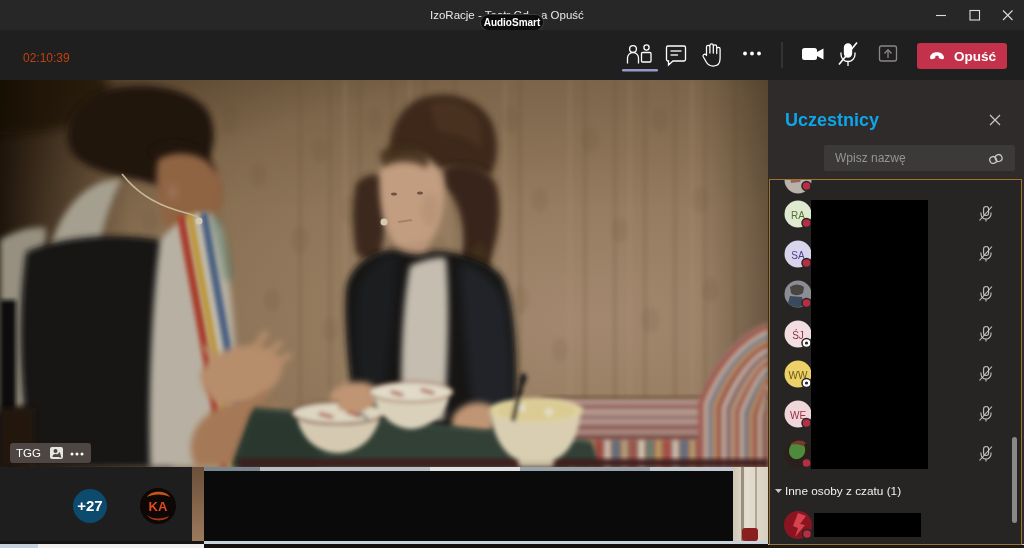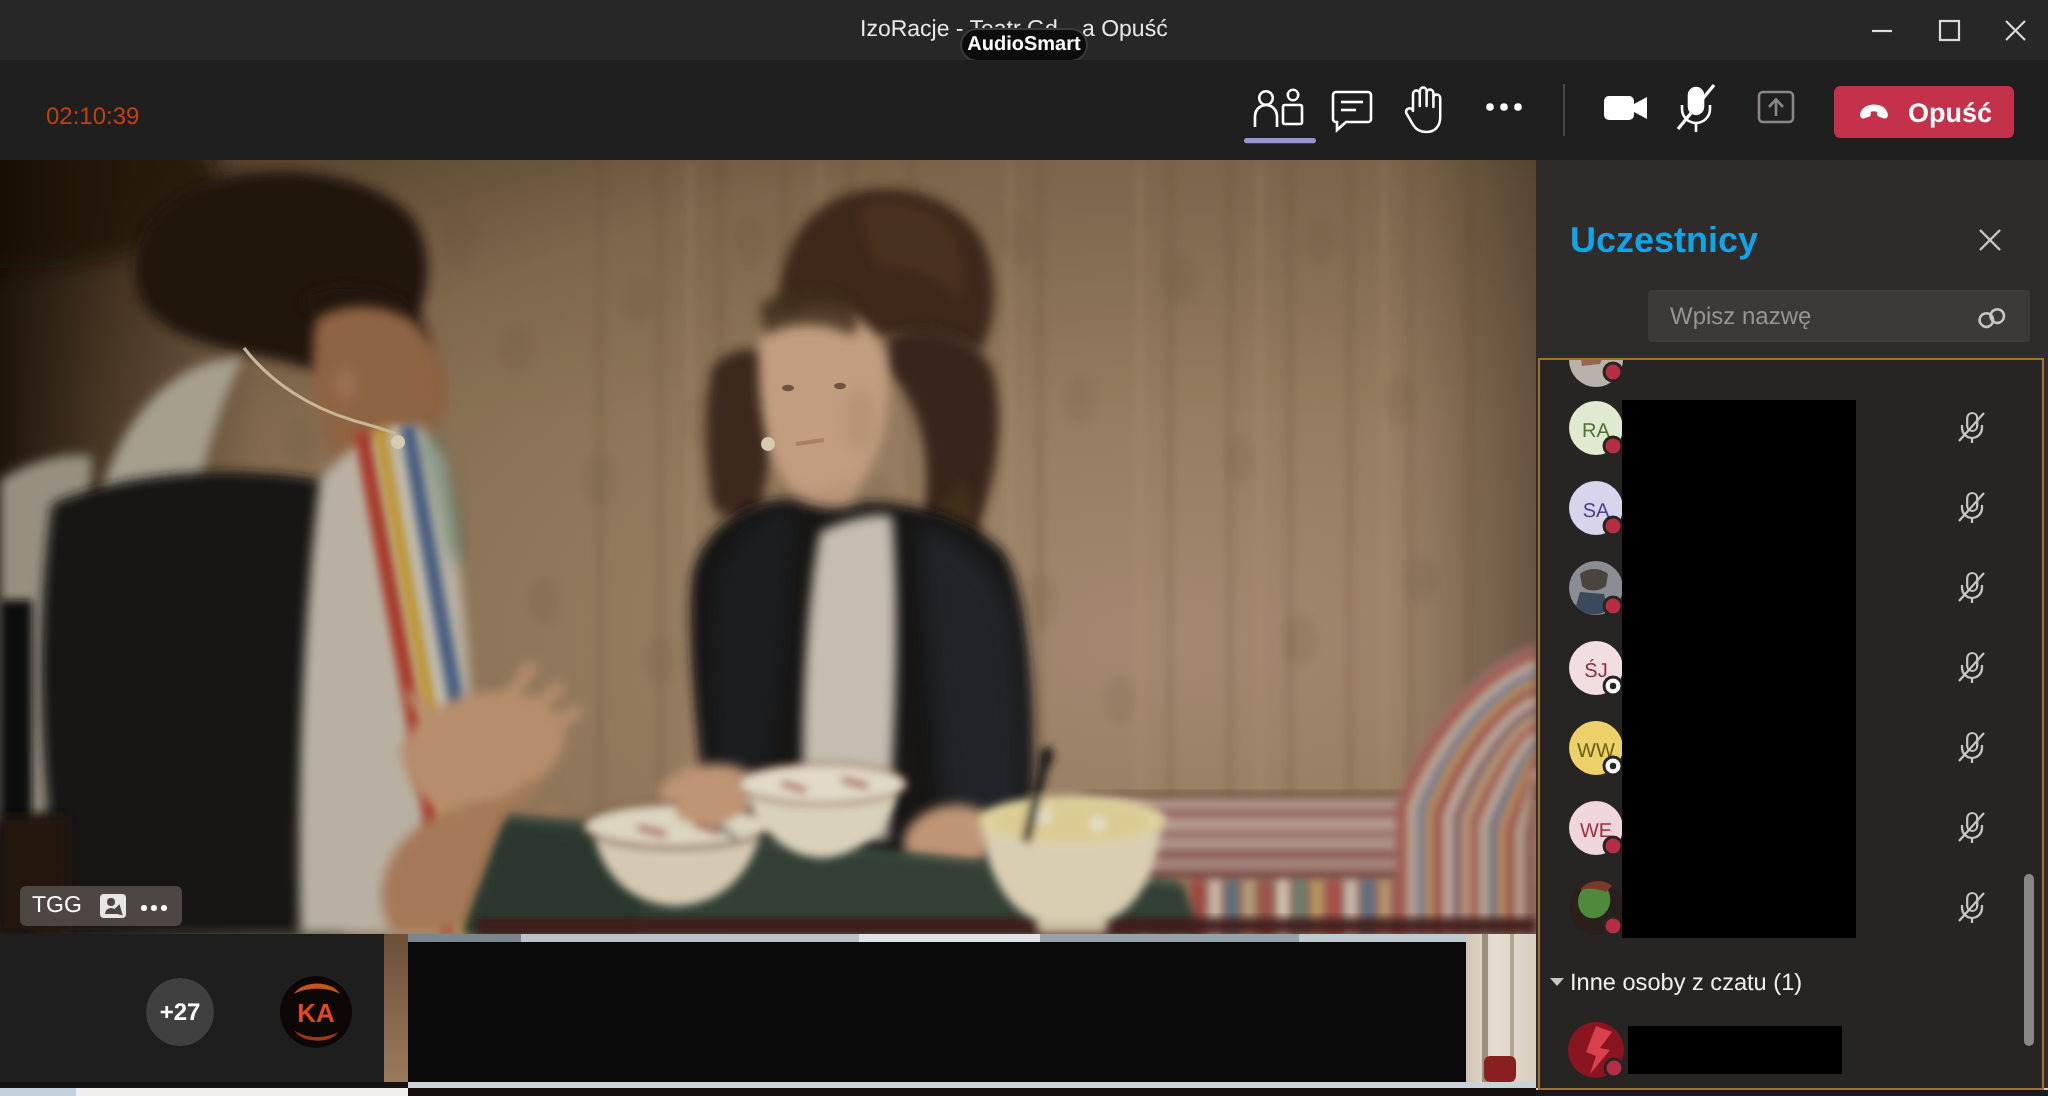--- a/index.html
+++ b/index.html
@@ -9,22 +9,22 @@
   #titlebar{left:0;top:0;width:1024px;height:30px;background:#282727;}
   #toolbar{left:0;top:30px;width:1024px;height:50px;background:#201f1f;}
   #calltime{left:23px;top:33px;height:50px;line-height:50px;color:#c2410c;font-size:12px;}
   #panel{left:768px;top:80px;width:256px;height:464px;background:#2e2b2a;}
   #ucz{left:17px;top:30px;color:#0ea5e9;font-size:18px;font-weight:bold;}
   #searchbox{left:16px;top:65px;width:180px;height:26px;background:#3b3a39;border-radius:2px;
              color:#979593;font-size:12px;line-height:26px;padding-left:11px;margin-left:40px;}
   #plist{left:1px;top:99px;width:251px;height:364px;background:#272524;
          border:1px solid #a1722c;}
   #filmstrip{left:0;top:467px;width:204px;height:74px;background:#1f1e1e;}
-  #p27{left:73px;top:489px;width:34px;height:34px;border-radius:50%;background:#404040;
-       color:#fff;font-size:12px;font-weight:bold;text-align:center;line-height:34px;}
+  #p27{left:73px;top:489px;width:34px;height:34px;border-radius:50%;background:#0c4a6e;
+       color:#fff;font-size:15px;font-weight:bold;text-align:center;line-height:34px;}
 </style>
 </head>
 <body>
 
   <div class="abs" id="titlebar"></div>
   <div class="abs" style="left:430px;top:0;width:110px;height:30px;line-height:30px;color:#e8e8e8;font-size:11.5px;white-space:nowrap;overflow:hidden;">IzoRacje - Teatr Gd</div>
   <div class="abs" style="left:484px;top:14px;width:54px;height:9px;background:rgba(22,21,21,0.6);"></div>
   <div class="abs" style="left:541px;top:0;height:30px;line-height:30px;color:#e8e8e8;font-size:11.5px;">a Opuść</div>
   <div class="abs" style="left:481px;top:3px;width:62px;height:15px;background:#0c0c0c;border-radius:8px;color:#fff;font-size:10px;font-weight:bold;text-align:center;line-height:15px;box-shadow:0 0 0 1px #3b3b3b;margin-top:12px;">AudioSmart</div>
   <svg class="abs" style="left:925px;top:0" width="99" height="30" viewBox="0 0 99 30">

